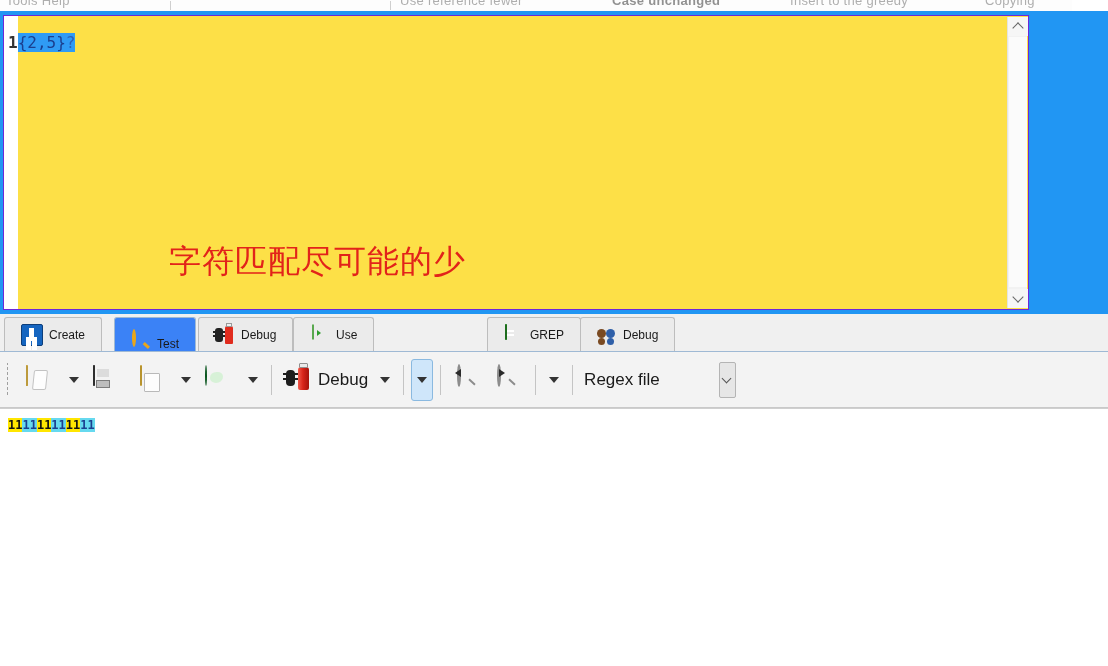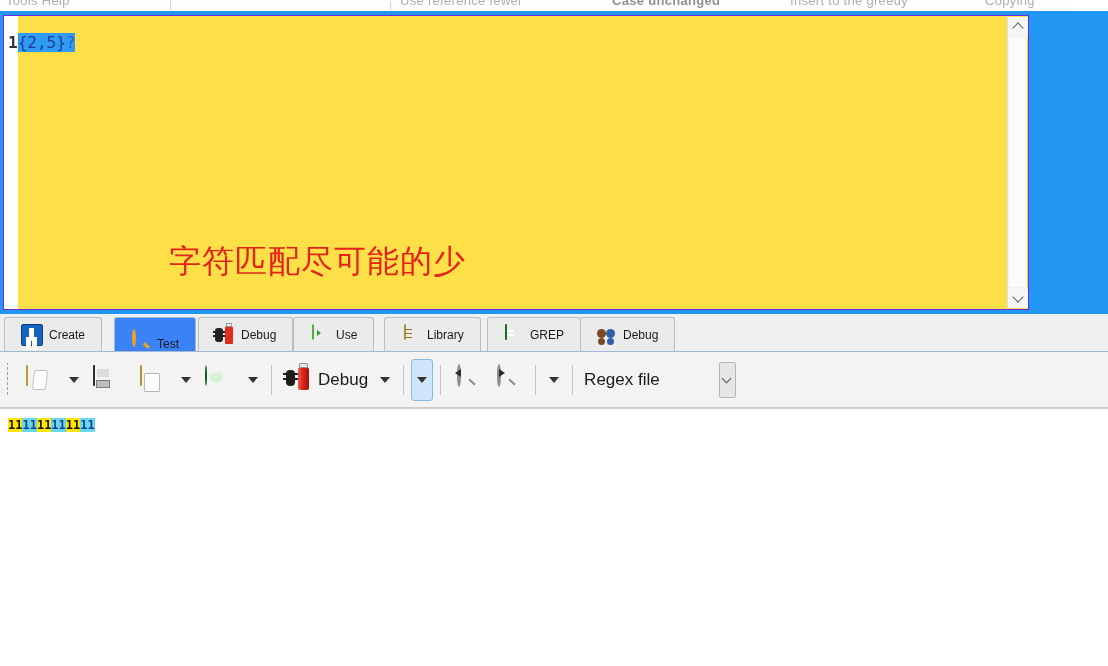--- a/index.html
+++ b/index.html
@@ -418,24 +418,20 @@
       <span class="ti">
           <i class="ico-debug-bug"></i>
           <i class="ico-debug-pen"></i>
         </span>
       <span>Debug</span>
     </div>
     <div class="tab" style="left:293px">
       <span class="ti"><i class="ico-use"></i></span>
       <span>Use</span>
     </div>
-    <div class="tab" style="left:384px">
-      <span class="ti"><i class="ico-lib"></i></span>
-      <span>Library</span>
-    </div>
     <div class="tab" style="left:487px">
       <span class="ti"><i class="ico-grep"></i></span>
       <span>GREP</span>
     </div>
     <div class="tab" style="left:580px">
       <span class="ti">
           <i class="ico-forum-a"></i>
           <i class="ico-forum-b"></i>
         </span>
       <span>Debug</span>

